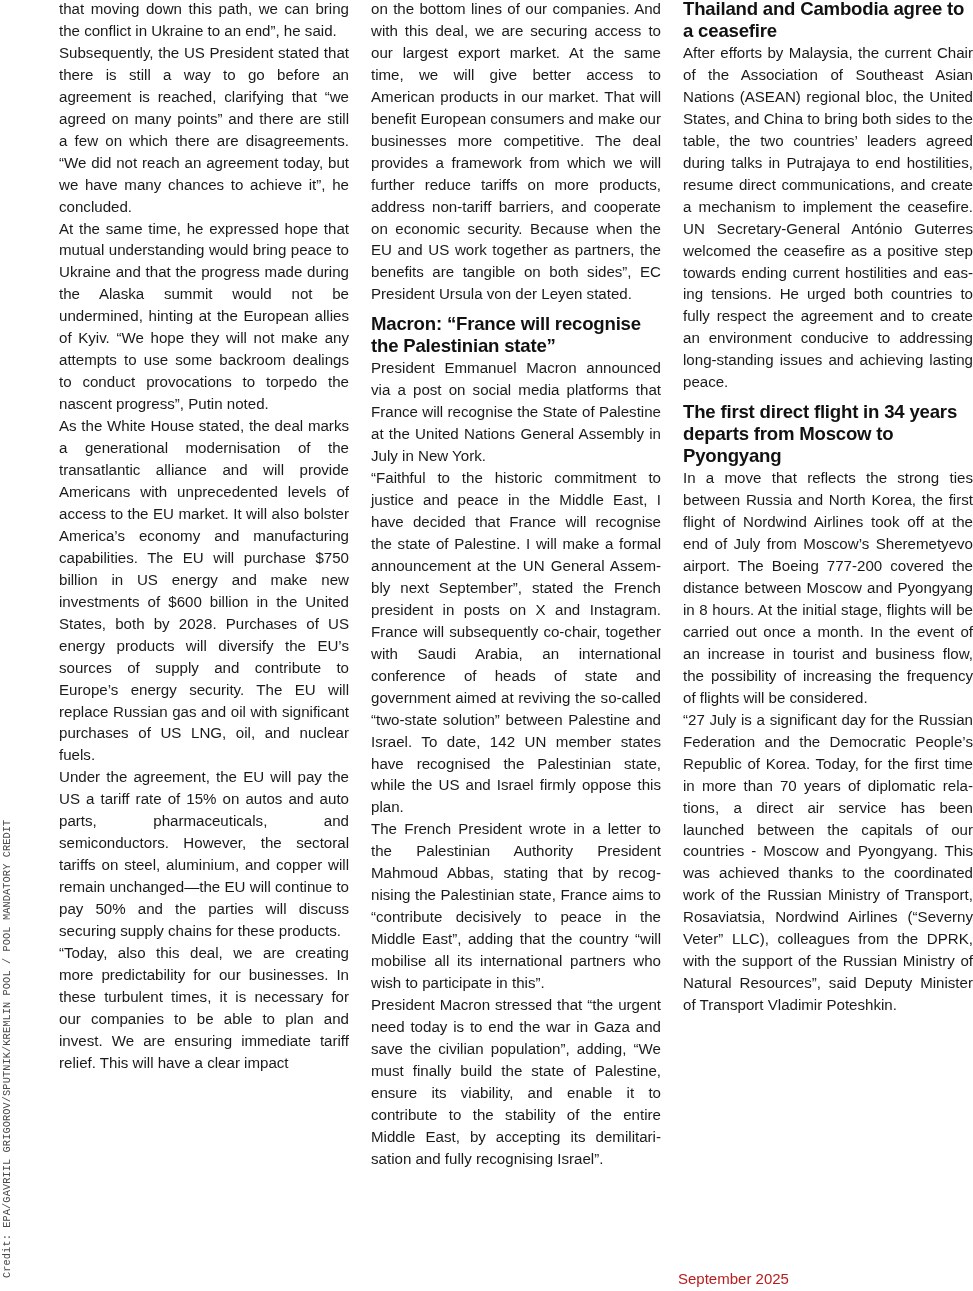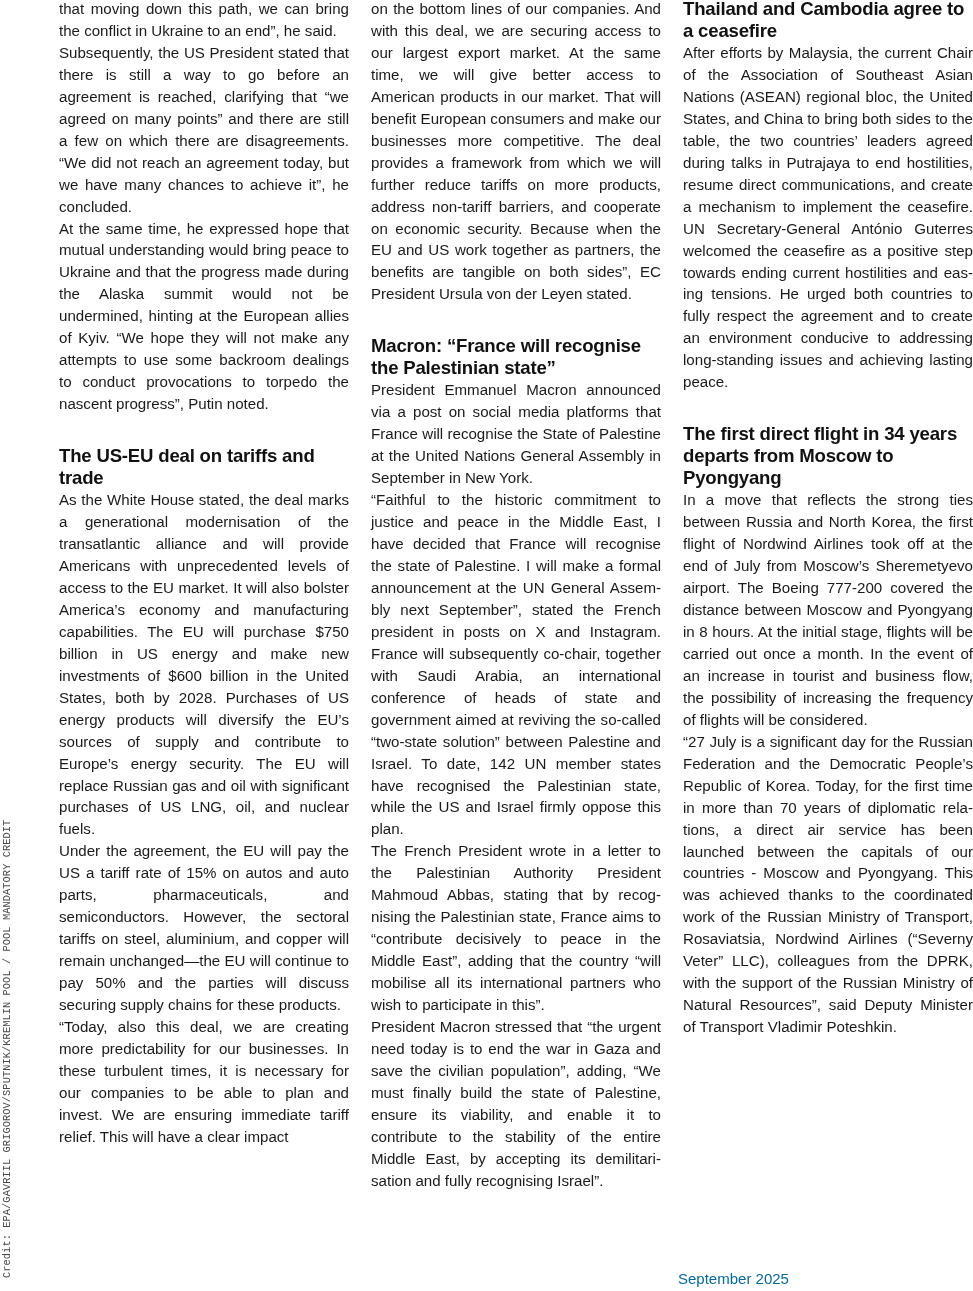--- a/index.html
+++ b/index.html
@@ -20,71 +20,70 @@
   .col h2 {
     margin: 0;
     font-family: "Liberation Sans", sans-serif;
     font-weight: 700;
     font-size: 18.6px;
     line-height: 22px;
     letter-spacing: -0.2px;
     text-align: left;
     color: #111111;
   }
-  .col h2.spaced { margin-top: 30px; }
+  .col h2.spaced { margin-top: 8px; }
   .credit {
     position: absolute;
     left: -263px;
     top: 1002px;
     width: 540px;
     transform: rotate(-90deg);
     transform-origin: center center;
     font-family: "Liberation Mono", monospace;
     font-size: 10.3px;
     letter-spacing: 0.1px;
     color: #4a4a4a;
     white-space: nowrap;
     text-align: left;
   }
   .footer-date {
     position: absolute;
     left: 678px;
     top: 1270px;
     font-family: "Liberation Sans", sans-serif;
     font-size: 15px;
-    color: #0369a1;
+    color: #b91c1c;
   }
   .footer-page {
     position: absolute;
     right: 1px;
     top: 1296px;
     font-family: Liberation Mono, monospace;
     font-size: 20px;
     color: #111111;
   }
 </style>
 </head>
 <body>
 
 <div class="credit">Credit: EPA/GAVRIIL GRIGOROV/SPUTNIK/KREMLIN POOL / POOL MANDATORY CREDIT</div>
 
 <div class="col col-1">
   <p>that moving down this path, we can bring the conflict in Ukraine to an end”, he said.</p>
   <p>Subsequently, the US President stated that there is still a way to go before an agreement is reached, clarifying that “we agreed on many points” and there are still a few on which there are disagree­ments. “We did not reach an agreement today, but we have many chances to achieve it”, he concluded.</p>
   <p>At the same time, he expressed hope that mutual understanding would bring peace to Ukraine and that the progress made during the Alaska summit would not be undermined, hinting at the European allies of Kyiv. “We hope they will not make any attempts to use some backroom deal­ings to conduct provocations to torpedo the nascent progress”, Putin noted.</p>
-  <h2 class="spaced">The US-EU deal on tariffs and trade</h2>
   <p>As the White House stated, the deal marks a generational modernisation of the transatlantic alliance and will provide Americans with unprecedented levels of access to the EU market. It will also bolster America’s economy and manufacturing capabilities. The EU will purchase $750 billion in US energy and make new investments of $600 bil­lion in the United States, both by 2028. Purchases of US energy products will diversify the EU’s sources of supply and contribute to Europe’s energy security. The EU will replace Russian gas and oil with significant purchases of US LNG, oil, and nuclear fuels.</p>
   <p>Under the agreement, the EU will pay the US a tariff rate of 15% on autos and auto parts, pharmaceuticals, and semiconductors. However, the sectoral tariffs on steel, aluminium, and copper will remain unchanged—the EU will continue to pay 50% and the parties will discuss securing supply chains for these products.</p>
   <p>“Today, also this deal, we are creating more predictability for our businesses. In these turbulent times, it is necessary for our companies to be able to plan and invest. We are ensuring immediate tariff relief. This will have a clear impact</p>
 </div>
 
 <div class="col col-2">
   <p>on the bottom lines of our companies. And with this deal, we are securing access to our largest export market. At the same time, we will give better access to American products in our market. That will benefit European consumers and make our businesses more compet­itive. The deal provides a framework from which we will further reduce tariffs on more products, address non-tariff barriers, and cooperate on economic security. Because when the EU and US work together as partners, the benefits are tangible on both sides”, EC President Ursula von der Leyen stated.</p>
   <h2 class="spaced">Macron: “France will recognise the Palestinian state”</h2>
-  <p>President Emmanuel Macron announced via a post on social media platforms that France will recognise the State of Palestine at the United Nations General Assembly in September in New York.</p>
+  <p>President Emmanuel Macron announced via a post on social media platforms that France will recognise the State of Palestine at the United Nations General Assembly in July in New York.</p>
   <p>“Faithful to the historic commitment to justice and peace in the Middle East, I have decided that France will recognise the state of Palestine. I will make a formal announcement at the UN General Assem­bly next September”, stated the French president in posts on X and Instagram. France will subsequently co-chair, together with Saudi Arabia, an inter­national conference of heads of state and government aimed at reviving the so-called “two-state solution” between Palestine and Israel. To date, 142 UN member states have recognised the Pal­estinian state, while the US and Israel firmly oppose this plan.</p>
   <p>The French President wrote in a letter to the Palestinian Authority President Mahmoud Abbas, stating that by recog­nising the Palestinian state, France aims to “contribute decisively to peace in the Middle East”, adding that the country “will mobilise all its international part­ners who wish to participate in this”.</p>
   <p>President Macron stressed that “the urgent need today is to end the war in Gaza and save the civilian population”, adding, “We must finally build the state of Palestine, ensure its viability, and enable it to contribute to the stability of the entire Middle East, by accepting its demilitari­sation and fully recognising Israel”.</p>
 </div>
 
 <div class="col col-3">
   <h2>Thailand and Cambodia agree to a ceasefire</h2>
   <p>After efforts by Malaysia, the current Chair of the Association of Southeast Asian Nations (ASEAN) regional bloc, the United States, and China to bring both sides to the table, the two countries’ leaders agreed during talks in Putrajaya to end hostilities, resume direct communications, and create a mechanism to implement the ceasefire. UN Secretary-General António Guterres welcomed the ceasefire as a positive step towards ending current hostilities and eas­ing tensions. He urged both countries to fully respect the agreement and to create an environment conducive to addressing long-standing issues and achieving lasting peace.</p>
   <h2 class="spaced">The first direct flight in 34 years departs from Moscow to Pyongyang</h2>
   <p>In a move that reflects the strong ties between Russia and North Korea, the first flight of Nordwind Airlines took off at the end of July from Moscow’s Shereme­tyevo airport. The Boeing 777-200 covered the distance between Moscow and Pyong­yang in 8 hours. At the initial stage, flights will be carried out once a month. In the event of an increase in tourist and business flow, the possibility of increasing the frequency of flights will be considered.</p>

